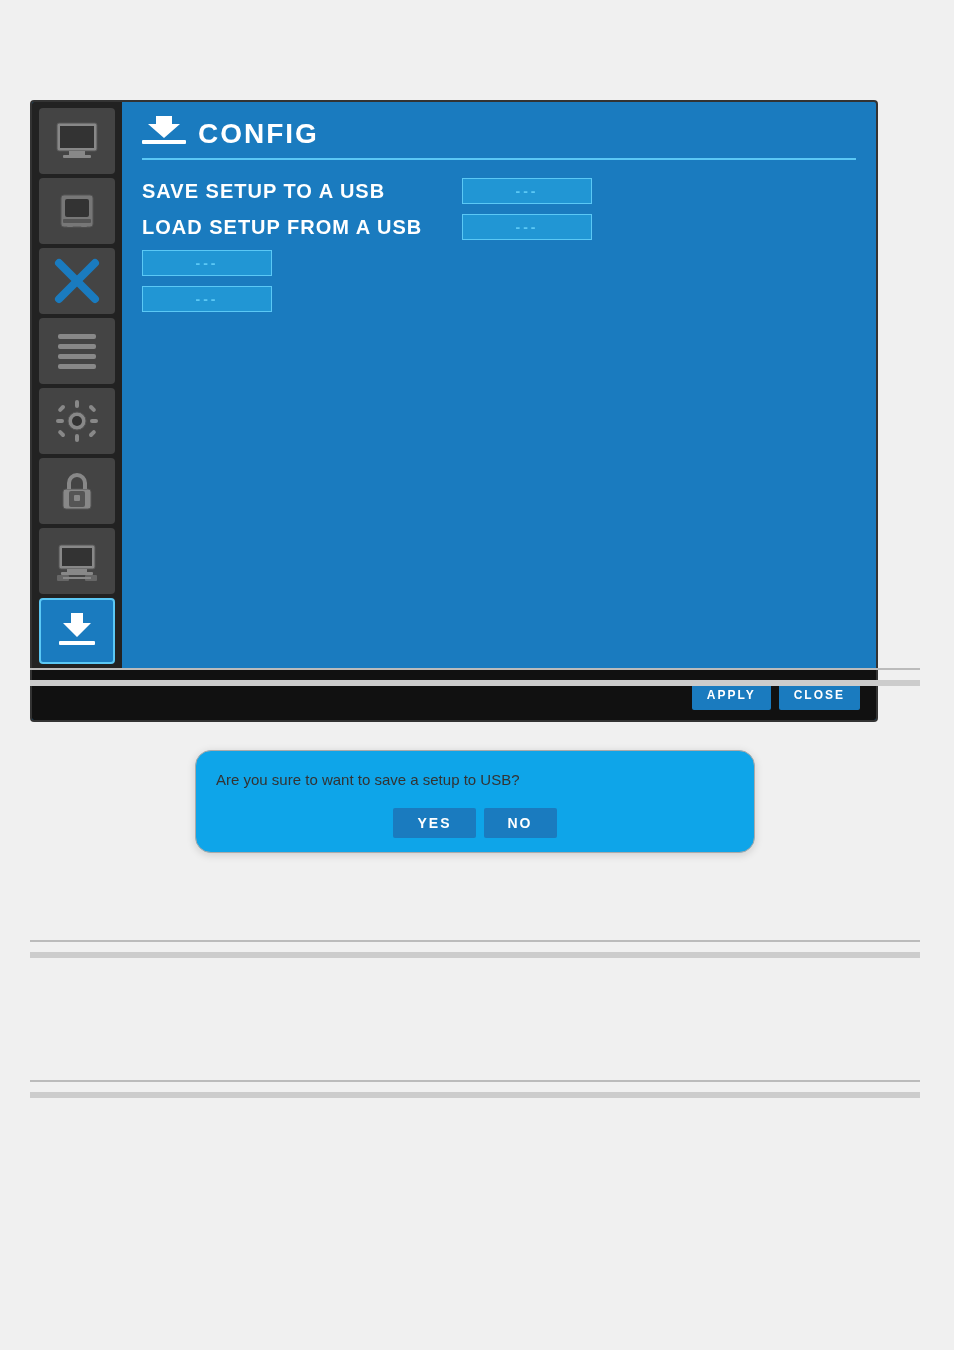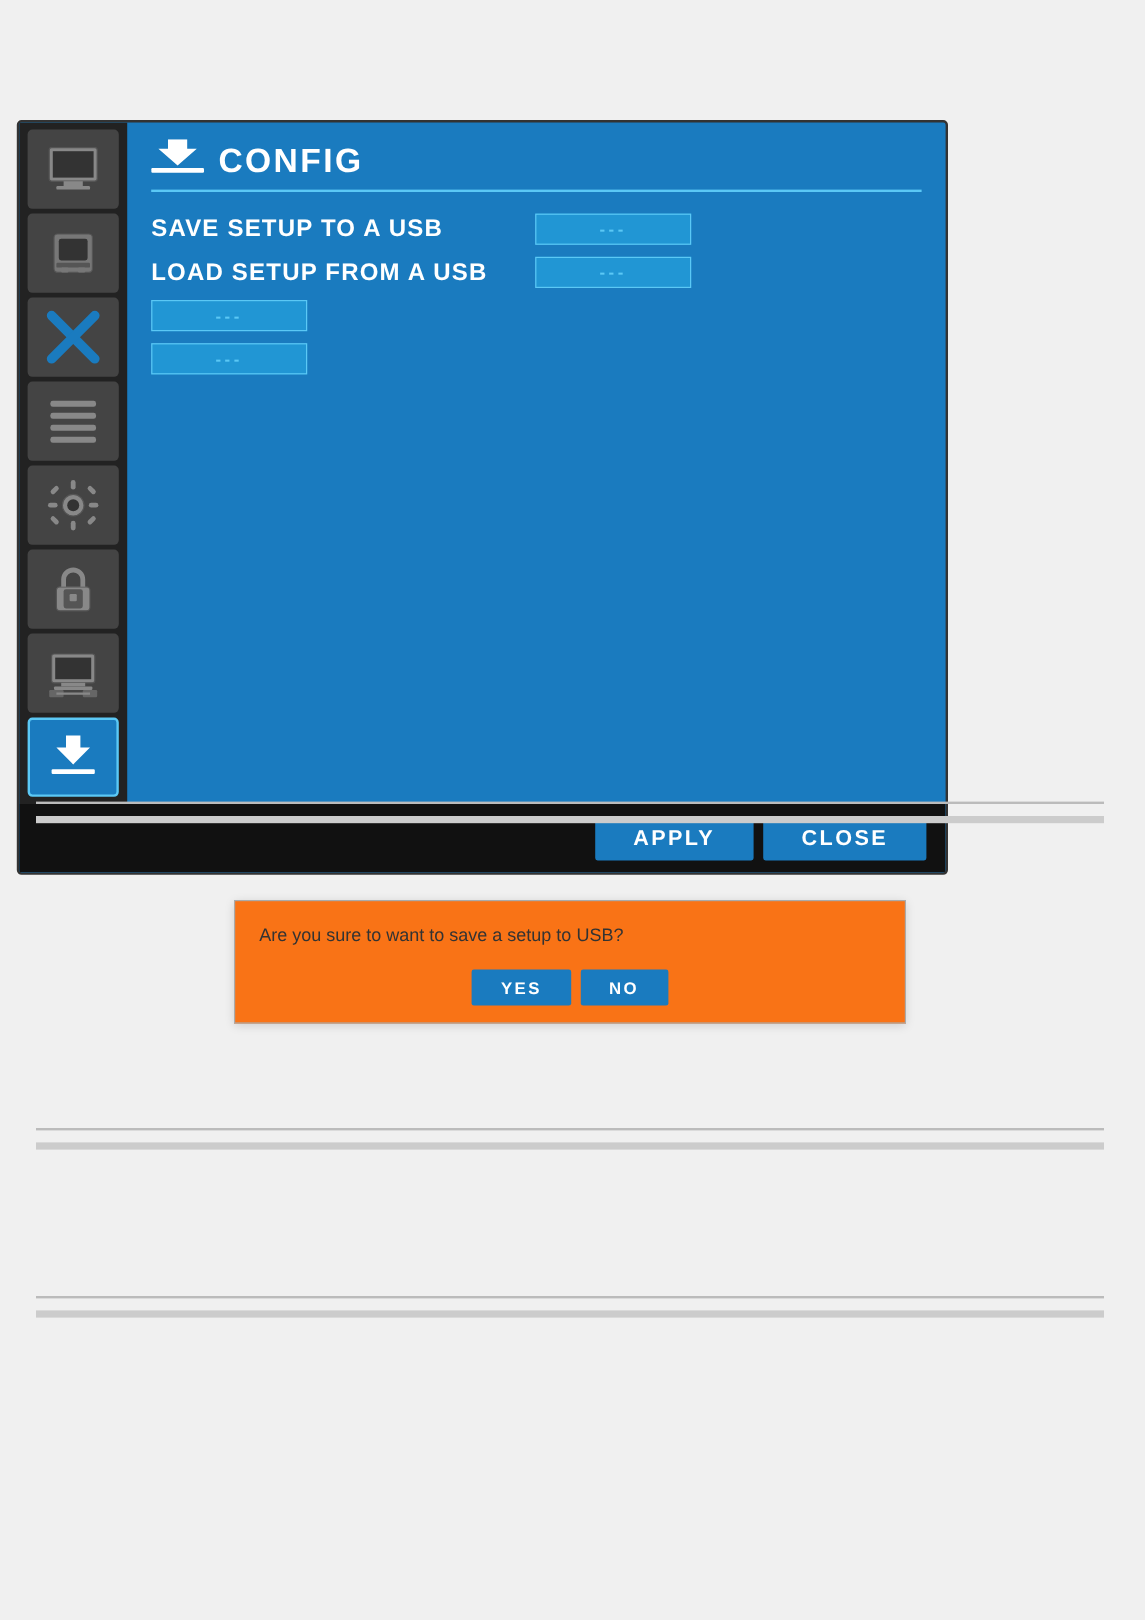--- a/index.html
+++ b/index.html
@@ -7,22 +7,22 @@
       background: #f0f0f0;
       font-family: Arial, sans-serif;
       width: 954px;
       min-height: 1350px;
       position: relative;
     }
 
     .main-panel {
       position: absolute;
       top: 100px;
-      left: 14px;
-      width: 776px;
+      left: 30px;
+      width: 848px;
       background: #1a7bbf;
       border-radius: 4px;
       overflow: hidden;
       border: 2px solid #333;
     }
 
     .panel-inner {
       display: flex;
       flex-direction: row;
     }
@@ -118,44 +118,44 @@
       display: flex;
       justify-content: flex-end;
       align-items: center;
       padding: 10px 16px;
       gap: 8px;
     }
 
     .btn {
       background: #1a7bbf;
       color: white;
-      font-size: 18px;
+      font-size: 12px;
       font-weight: bold;
       letter-spacing: 2px;
       border: none;
-      padding: 8px 32px;
+      padding: 8px 15px;
       cursor: pointer;
       border-radius: 2px;
     }
 
     .divider {
       height: 2px;
       background: #bbb;
       margin: 0;
     }
 
     .divider-thick {
       height: 6px;
       background: #ccc;
     }
 
     .dialog-box {
-      background: #f97316;
+      background: #0ea5e9;
       border: 1px solid #aaa;
-      border-radius: 0;
+      border-radius: 16px;
       margin: 0 auto;
       width: 560px;
       padding: 20px 20px 14px 20px;
       box-shadow: 0 2px 8px rgba(0,0,0,0.15);
     }
 
     .dialog-text {
       font-size: 15px;
       color: #333;
       margin-bottom: 20px;

